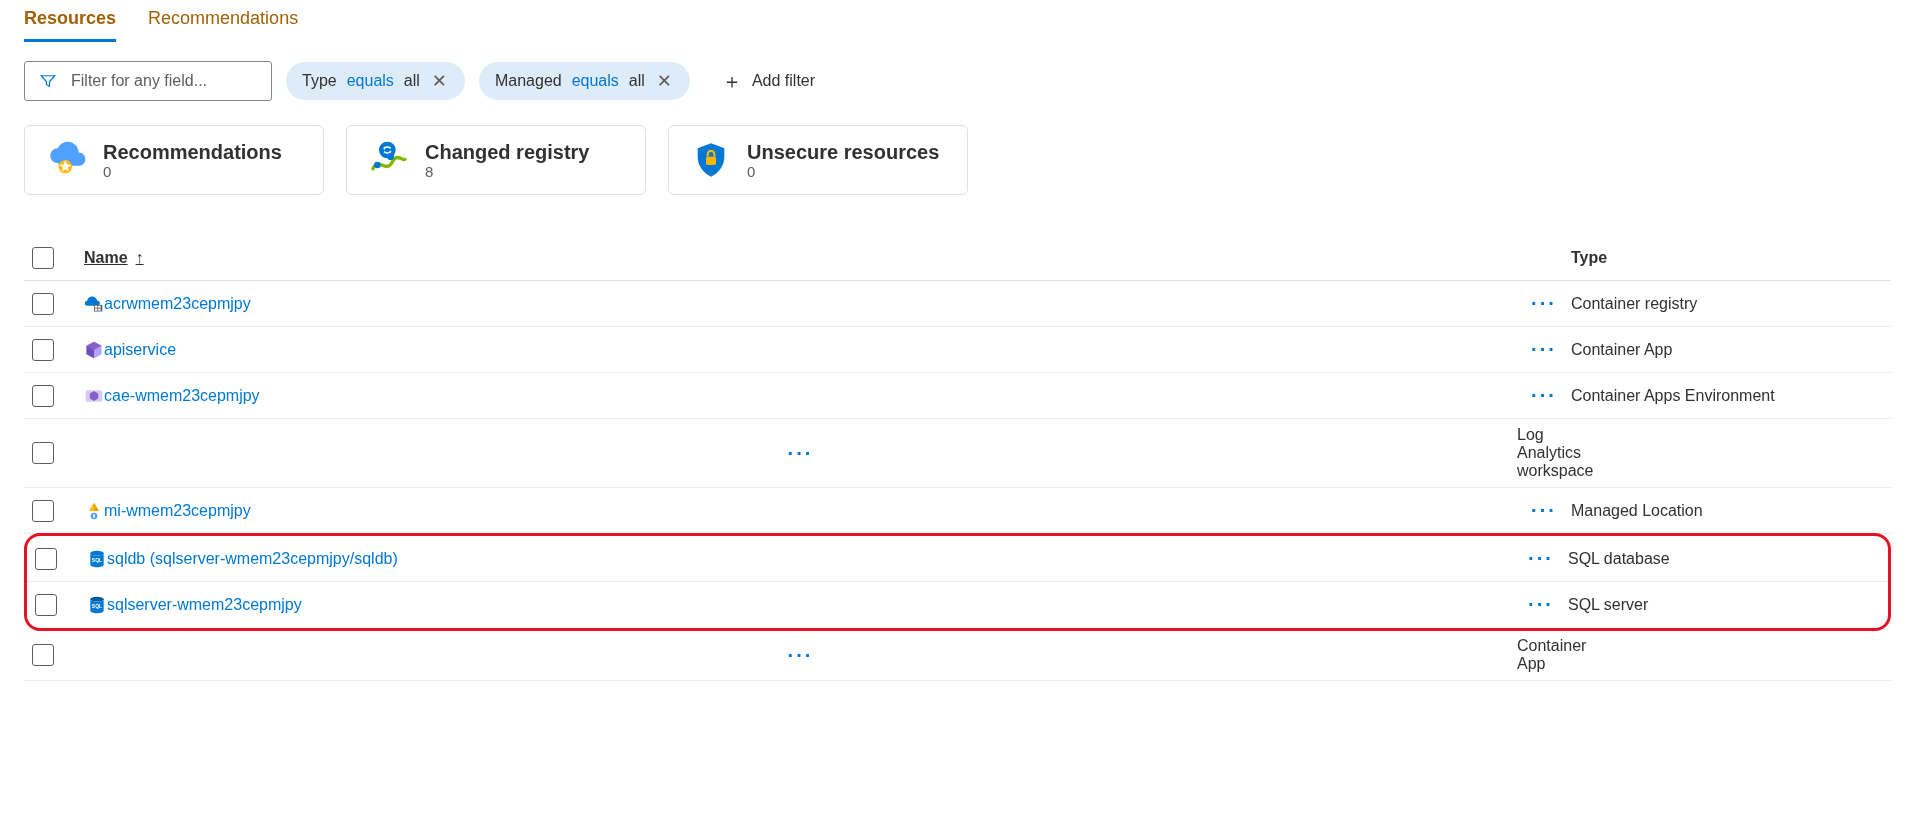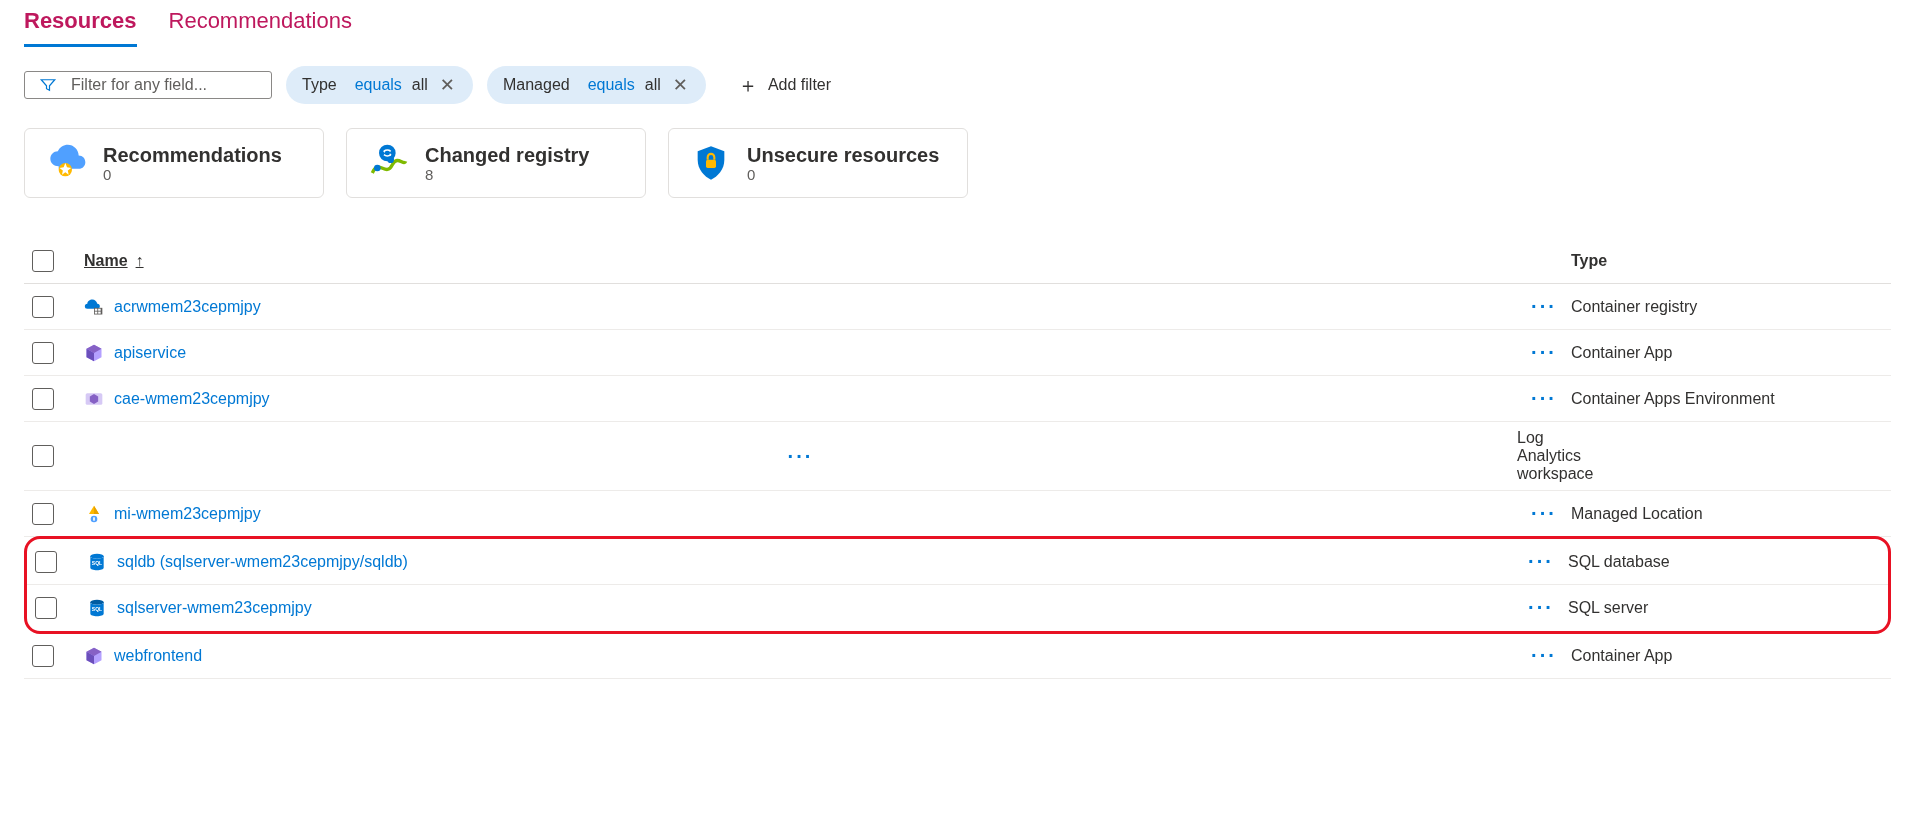--- a/index.html
+++ b/index.html
@@ -10,46 +10,46 @@
     font-size: 14px;
     color: #323130;
     background: #fff;
   }
   .wrap { padding: 0 24px 24px 24px; }
 
   
   .tabs { display: flex; gap: 32px; border-bottom: 1px solid transparent; }
   .tab {
     padding: 8px 0 10px 0;
-    font-size: 22px;
-    color: #be185d;
+    font-size: 18px;
+    color: #a16207;
     cursor: pointer;
     border-bottom: 3px solid transparent;
   }
   .tab.active { font-weight: 600; border-bottom-color: #0078d4; }
 
   
   .filterbar { display: flex; align-items: center; gap: 14px; margin-top: 18px; }
   .filter-input {
     display: flex; align-items: center; gap: 12px;
     border: 1px solid #8a8886; border-radius: 3px;
-    padding: 6px 14px; width: 248px; height: 28px;
+    padding: 6px 14px; width: 248px; height: 40px;
   }
   .filter-input input {
     border: none; outline: none; font-size: 16px; width: 100%;
     color: #605e5c; background: transparent;
   }
   .filter-input input::placeholder { color: #605e5c; }
   .pill {
     display: inline-flex; align-items: center; gap: 10px;
     background: #deecf9; border-radius: 20px;
     padding: 6px 16px; font-size: 16px; color: #323130;
     height: 38px;
   }
-  .pill .eq { color: #0078d4; margin-left: 8px; }
+  .pill .eq { color: #0078d4; }
   .pill .val { font-weight: 400; text-align: center; }
   .pill .close { color: #605e5c; cursor: pointer; padding: 0 2px; font-size: 18px; }
   .addfilter {
     display: inline-flex; align-items: center; gap: 10px;
     border-radius: 20px; padding: 6px 18px; font-size: 16px; height: 38px;
     cursor: pointer; background: #fff;
   }
   .addfilter .plus { font-size: 20px; color: #323130; font-weight: 300; }
 
   
@@ -72,21 +72,21 @@
     border-bottom: 1px solid #edebe9;
     padding: 7px 0;
     min-height: 46px;
   }
   .th-row { font-weight: 600; border-bottom: 1px solid #e1dfdd; }
   .name-head { display:flex; align-items:center; gap:8px;text-decoration:underline; }
   .chk {
     width: 22px; height: 22px; border: 1px solid #605e5c; border-radius: 3px;
     display:inline-block; margin-left: 8px; background:#fff; cursor:pointer;
   }
-  .namecell { display:flex; align-items:center; gap:10px; }
+  .namecell { display:flex; align-items:center; gap:0; }
   .namecell a { color: #0078d4; text-decoration: none; }
   .res-ic { width:20px; height:20px; display:inline-flex; align-items:center; justify-content:center; }
   .more { color:#0078d4; font-size:20px; letter-spacing:2px; cursor:pointer; text-align:center; font-weight:700; }
   .highlight {
     border: 3px solid #e81123;
     border-radius: 16px;
     margin: -1px 0;
   }
   .highlight .row { border-bottom-color: transparent; }
   .highlight .row:first-child { border-bottom: 1px solid #edebe9; }
@@ -287,29 +287,19 @@
                 </svg>
               </span>
       <a href="#">sqlserver-wmem23cepmjpy</a>
     </div>
     <span class="more">···</span>
     <span>SQL server</span>
   </div>
         </div>
   <div class="row">
     <span class="chk"></span>
-    <div class="namecell">
-      <span class="res-ic">
-              <svg width="20" height="20" viewBox="0 0 24 24">
-                <path d="M12 2l9 5v10l-9 5-9-5V7l9-5z" fill="#b4a0ff"></path>
-                <path d="M12 2l9 5-9 5-9-5 9-5z" fill="#8661c5"></path>
-                <path d="M12 12v10l-9-5V7l9 5z" fill="#6b4fbb"></path>
-              </svg>
-            </span>
-      <a href="#">webfrontend</a>
-    </div>
     <span class="more">···</span>
     <span>Container App</span>
   </div>
       </div>
   </div>
 
 </div>
 
 </body></html>

